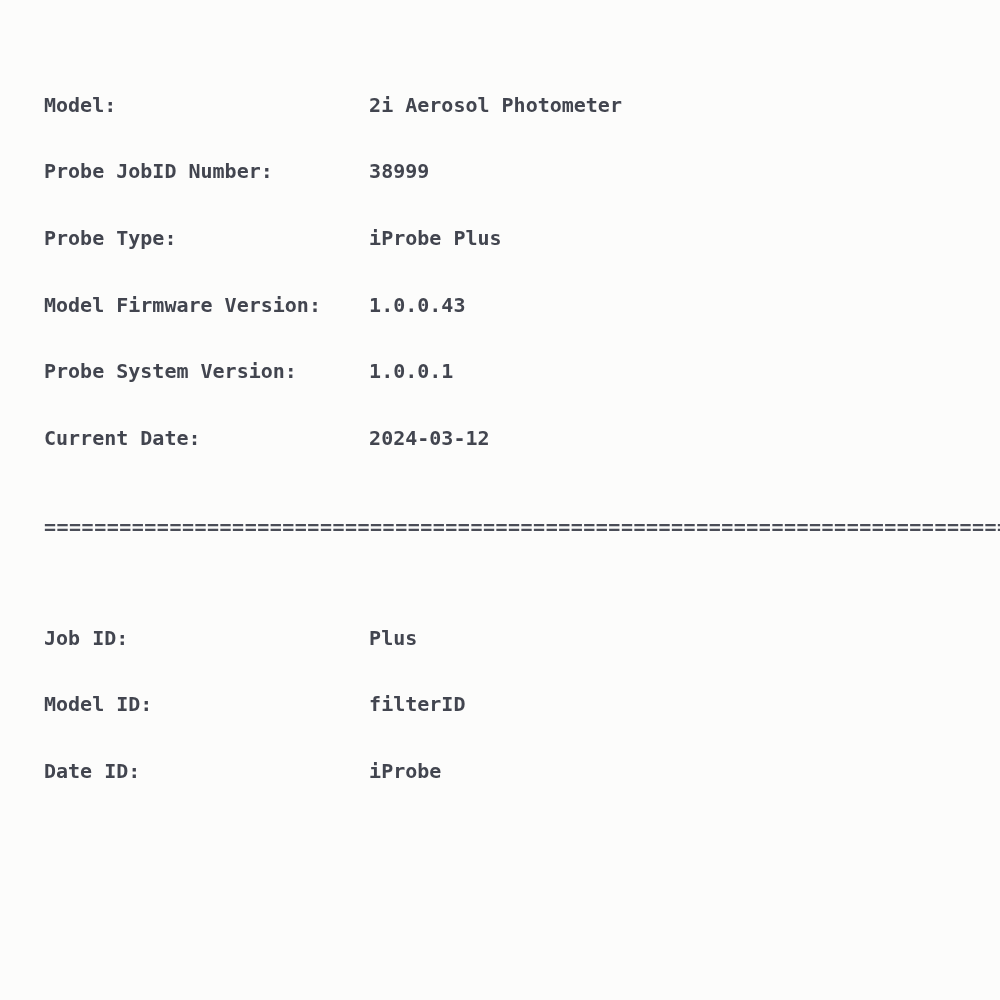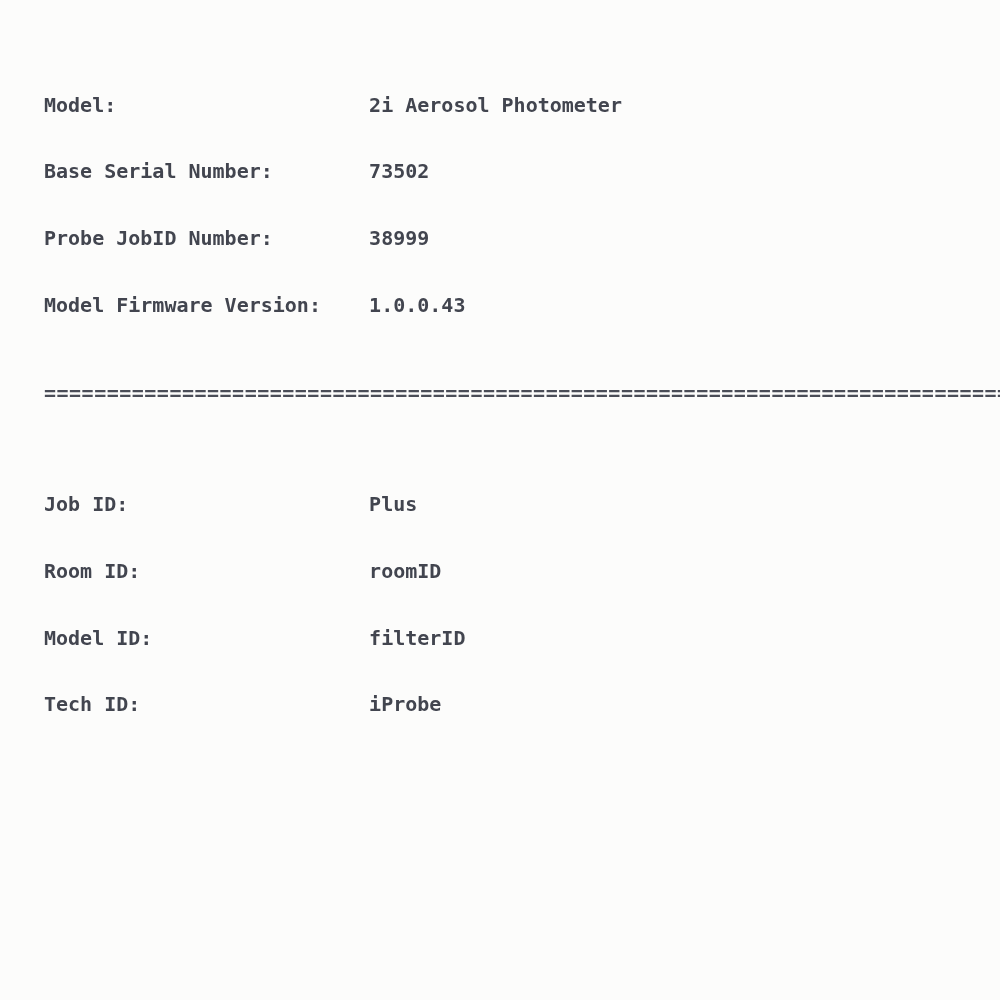--- a/index.html
+++ b/index.html
@@ -21,31 +21,32 @@
   .lbl{display:inline-block;width:27ch;}
   .sep{letter-spacing:0.5px;color:#4a4d57;}
 </style>
 </head>
 <body>
 
 <div class="report">
 
   
   <div class="line"><span class="lbl">Model:</span><span>2i Aerosol Photometer</span></div>
-  <div class="line"><span class="lbl">Base Serial Number:</span><span>73502</span></div>
   <div class="line"><span class="lbl">Probe JobID Number:</span><span>38999</span></div>
+  <div class="line"><span class="lbl">Probe Type:</span><span>iProbe Plus</span></div>
   <div class="line"><span class="lbl">Model Firmware Version:</span><span>1.0.0.43</span></div>
+  <div class="line"><span class="lbl">Probe System Version:</span><span>1.0.0.1</span></div>
+  <div class="line"><span class="lbl">Current Date:</span><span>2024-03-12</span></div>
 
   <div class="line sep">========================================================================================</div>
 
   
   <div class="line"><span class="lbl">Job ID:</span><span>Plus</span></div>
-  <div class="line"><span class="lbl">Room ID:</span><span>roomID</span></div>
   <div class="line"><span class="lbl">Model ID:</span><span>filterID</span></div>
-  <div class="line"><span class="lbl">Tech ID:</span><span>iProbe</span></div>
+  <div class="line"><span class="lbl">Date ID:</span><span>iProbe</span></div>
   
   
   
   
   
 
   
   
   
   

